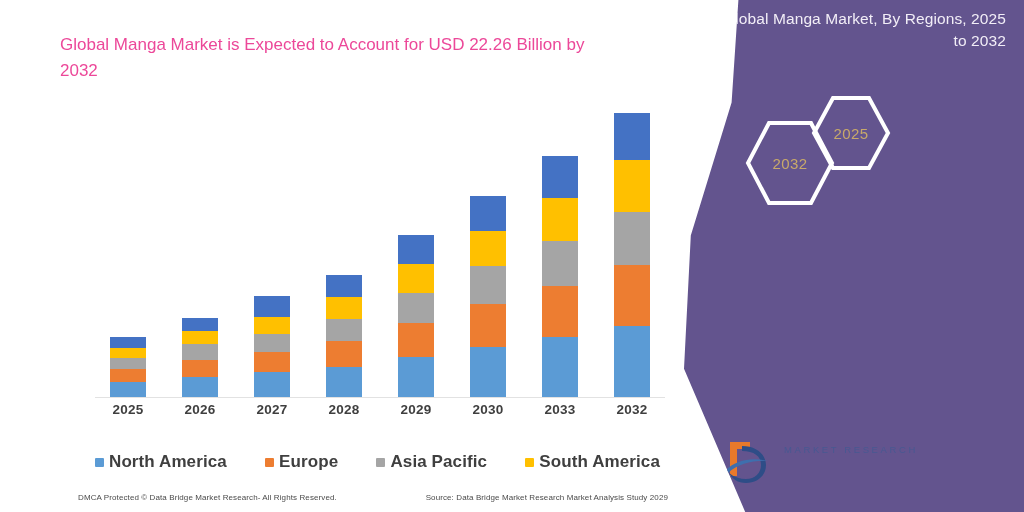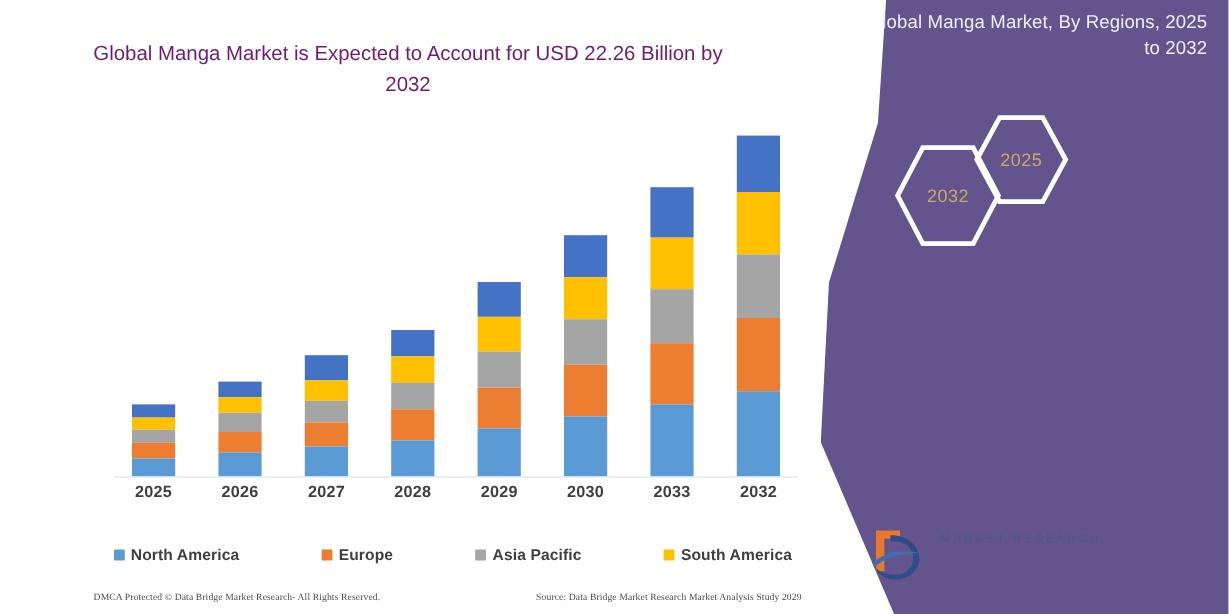--- a/index.html
+++ b/index.html
@@ -50,21 +50,21 @@
     opacity:.82;line-height:1.1;
   }
   .logo-text .l2{
     color:#3E5A93;font-size:9.5px;font-weight:400;letter-spacing:2.6px;
     opacity:.72;margin-top:4px;
   }
 
   
   .chart-title{
     position:absolute;left:60px;top:32px;width:560px;
-    text-align:center;color:#701a75;
+    text-align:left;color:#ec4899;
     font-size:17px;line-height:1.5;font-weight:400;
   }
 
   .plot{position:absolute;left:95px;top:110px;width:570px;height:288px;}
   .axis-line{
     position:absolute;left:0;right:0;bottom:0;height:1px;background:#e2e2e2;
   }
   .bars{
     position:absolute;left:0;right:0;bottom:1px;height:287px;
     display:flex;align-items:flex-end;justify-content:space-between;
@@ -84,27 +84,27 @@
     width:66px;text-align:center;color:#3f3f3f;
     font-size:13.5px;font-weight:700;letter-spacing:.2px;
   }
 
   .legend{
     position:absolute;left:95px;top:452px;width:565px;height:20px;
     display:flex;align-items:center;justify-content:space-between;
   }
   .legend-item{display:flex;align-items:center;gap:5px;}
   .swatch{width:9px;height:9px;display:inline-block;border-radius:1px;}
-  .legend-label{font-size:13px;color:#3f3f3f;font-weight:700;letter-spacing:.1px;}
+  .legend-label{font-size:17px;color:#3f3f3f;font-weight:700;letter-spacing:.1px;}
 
   .footer{
     position:absolute;left:78px;top:489px;width:590px;height:16px;
     display:flex;justify-content:space-between;align-items:center;
   }
-  .footer span{font-size:8px;color:#4a4a4a;font-family:Liberation Serif, serif;letter-spacing:.1px;}
+  .footer span{font-size:8px;color:#4a4a4a;font-family:Liberation Sans, sans-serif;letter-spacing:.1px;}
 </style>
 </head>
 <body>
 
 <div id="root">
 
   <div class="chart-title">Global Manga Market is Expected to Account for USD 22.26 Billion by 2032</div>
 
   <div class="plot">
     <div class="bars" id="bars">

